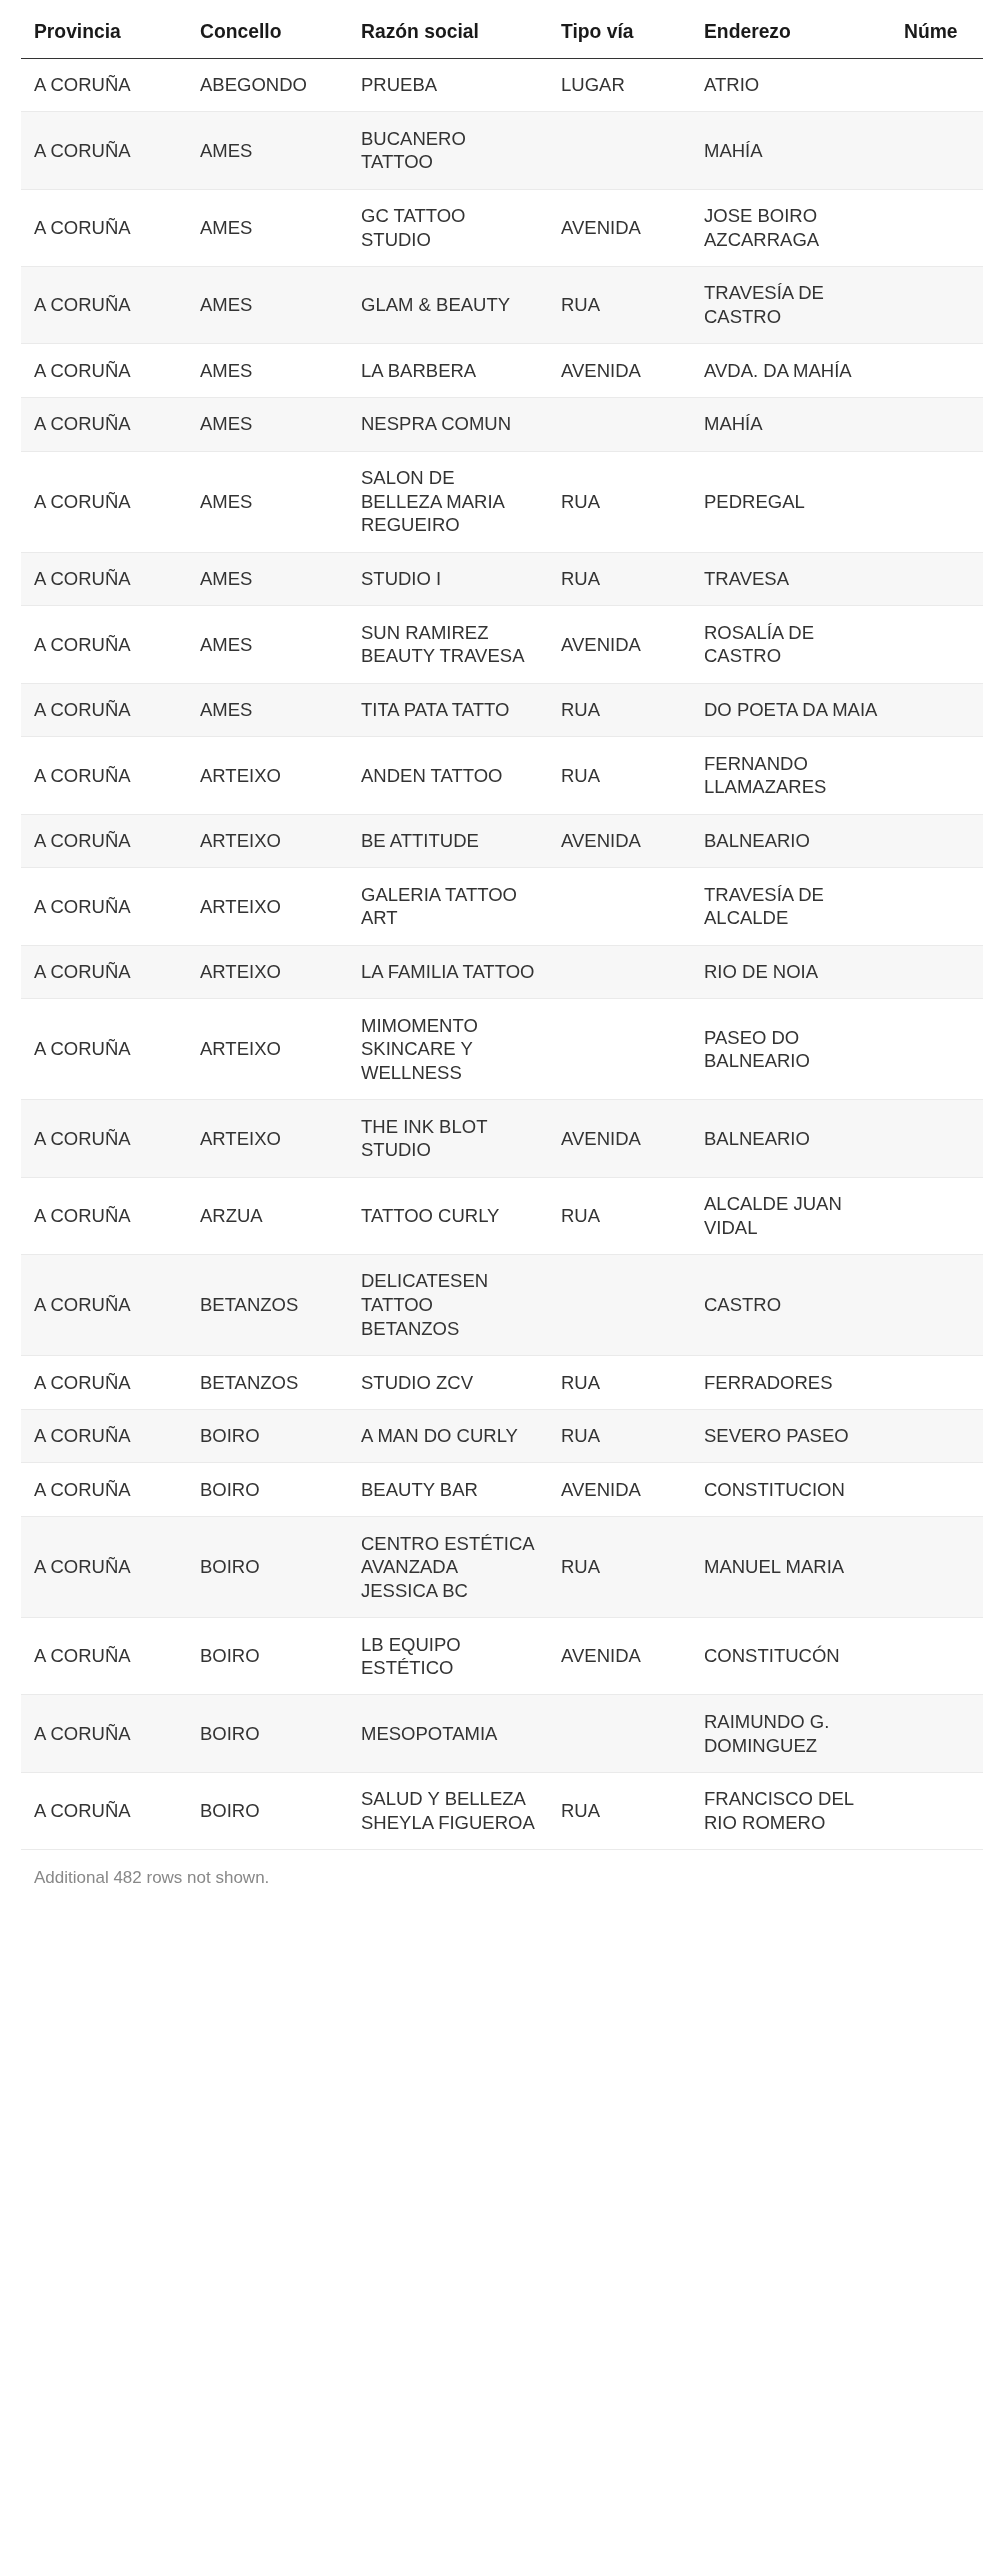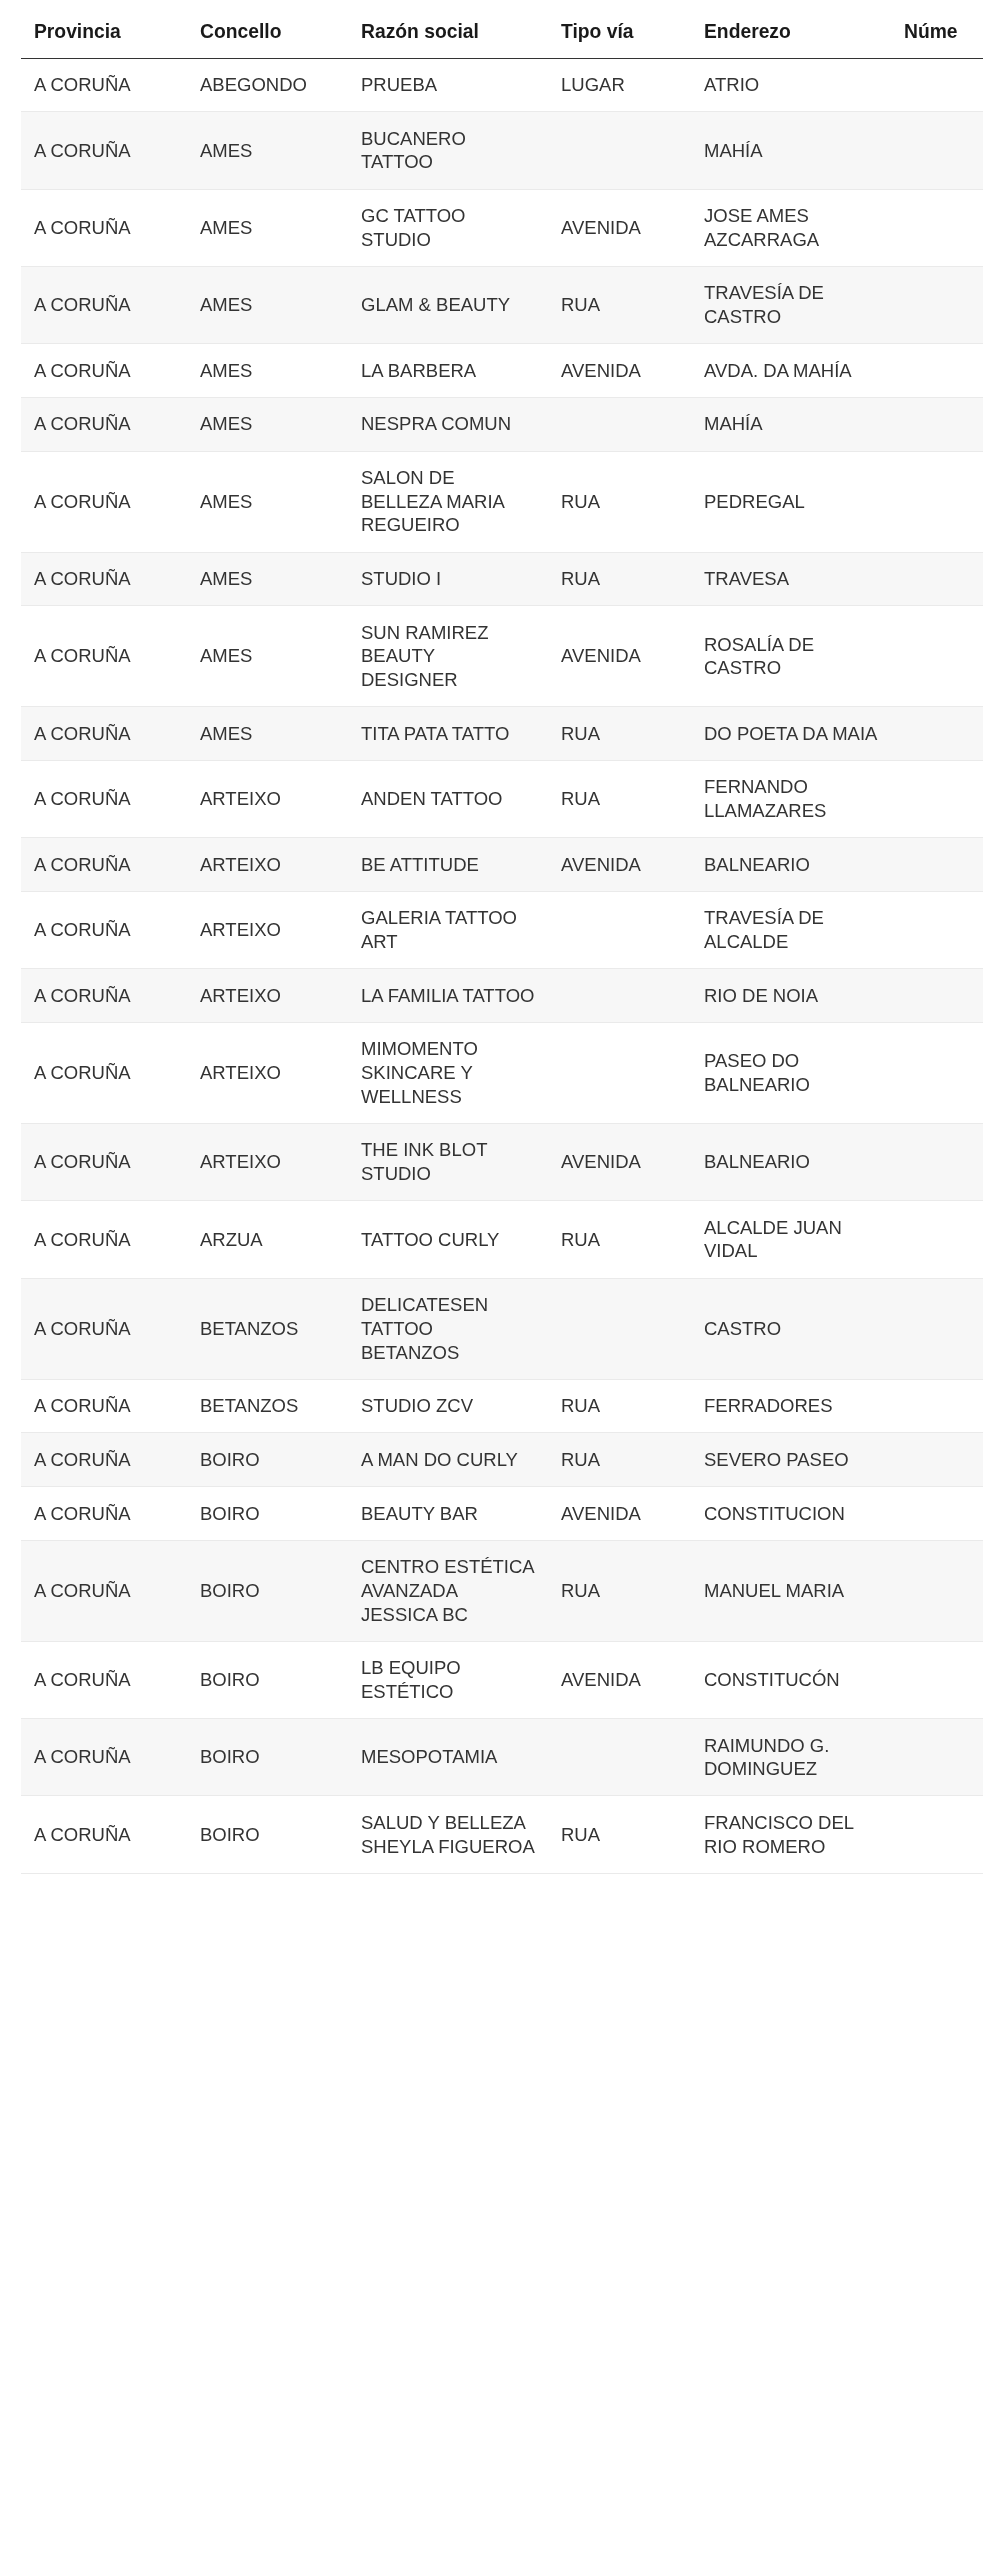--- a/index.html
+++ b/index.html
@@ -107,21 +107,21 @@
           <td>BUCANERO TATTOO</td>
           <td></td>
           <td>MAHÍA</td>
           <td></td>
         </tr>
         <tr>
           <td>A CORUÑA</td>
           <td>AMES</td>
           <td>GC TATTOO STUDIO</td>
           <td>AVENIDA</td>
-          <td>JOSE AMES AZCARRAGA</td>
+          <td>JOSE BOIRO AZCARRAGA</td>
           <td></td>
         </tr>
         <tr>
           <td>A CORUÑA</td>
           <td>AMES</td>
           <td>GLAM &amp; BEAUTY</td>
           <td>RUA</td>
           <td>TRAVESÍA DE CASTRO</td>
           <td></td>
         </tr>
@@ -153,21 +153,21 @@
           <td>A CORUÑA</td>
           <td>AMES</td>
           <td>STUDIO I</td>
           <td>RUA</td>
           <td>TRAVESA</td>
           <td></td>
         </tr>
         <tr>
           <td>A CORUÑA</td>
           <td>AMES</td>
-          <td>SUN RAMIREZ BEAUTY DESIGNER</td>
+          <td>SUN RAMIREZ BEAUTY TRAVESA</td>
           <td>AVENIDA</td>
           <td>ROSALÍA DE CASTRO</td>
           <td></td>
         </tr>
         <tr>
           <td>A CORUÑA</td>
           <td>AMES</td>
           <td>TITA PATA TATTO</td>
           <td>RUA</td>
           <td>DO POETA DA MAIA</td>
@@ -289,15 +289,16 @@
           <td>A CORUÑA</td>
           <td>BOIRO</td>
           <td>SALUD Y BELLEZA SHEYLA FIGUEROA</td>
           <td>RUA</td>
           <td>FRANCISCO DEL RIO ROMERO</td>
           <td></td>
         </tr>
       </tbody>
   </table>
 
+  <div class="footnote">Additional 482 rows not shown.</div>
 
 </div>
 
 
 </body></html>

